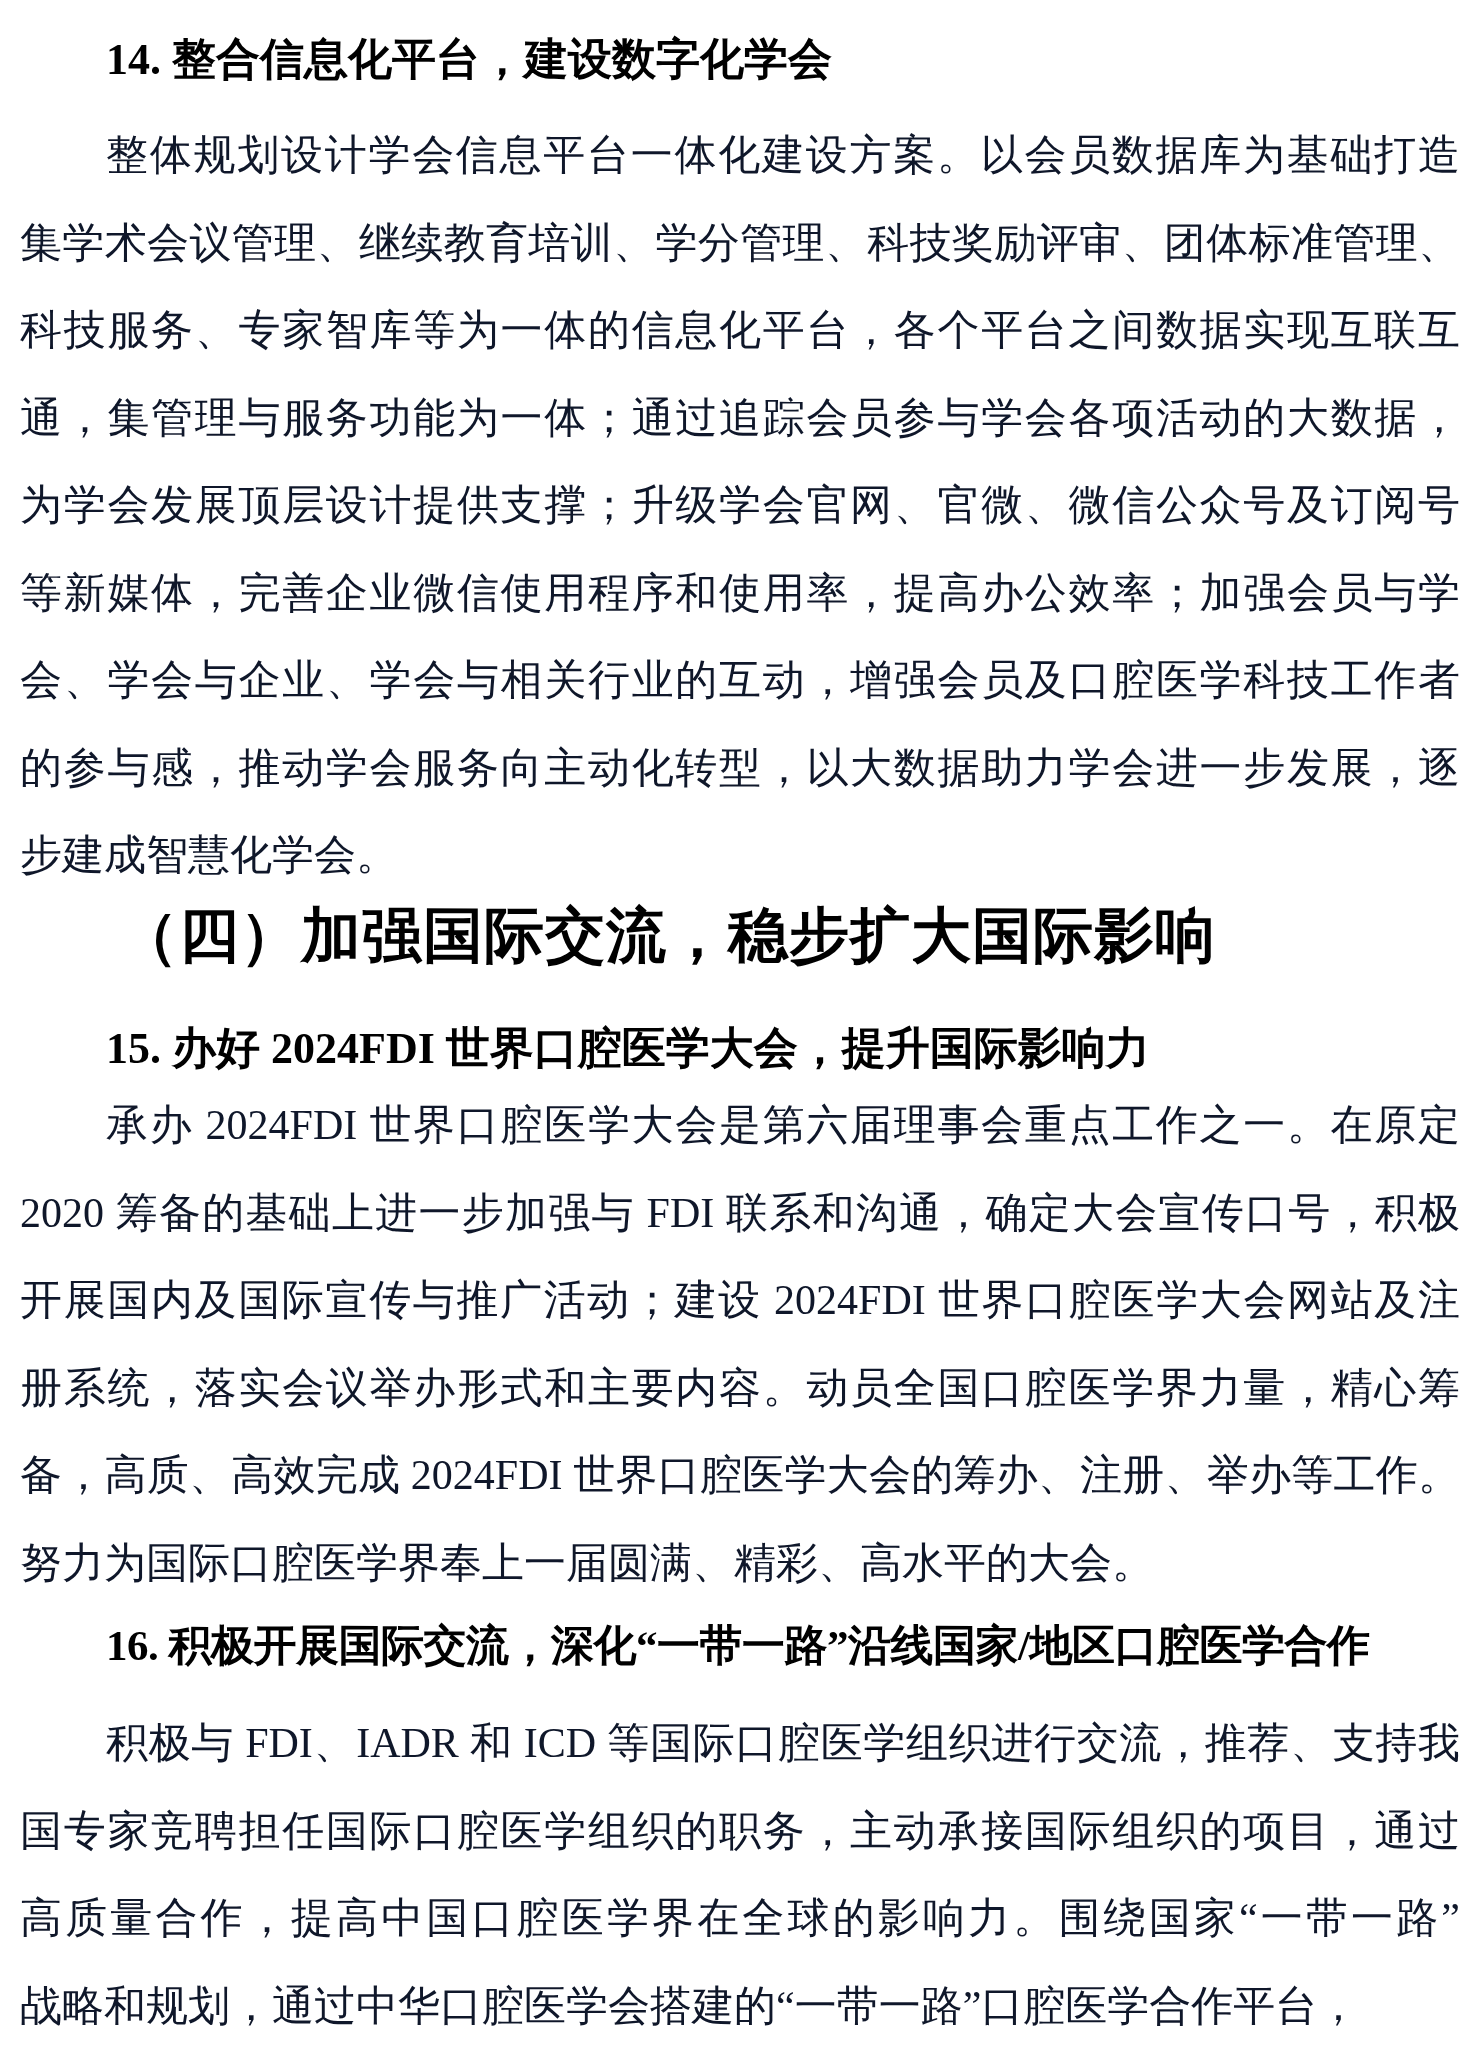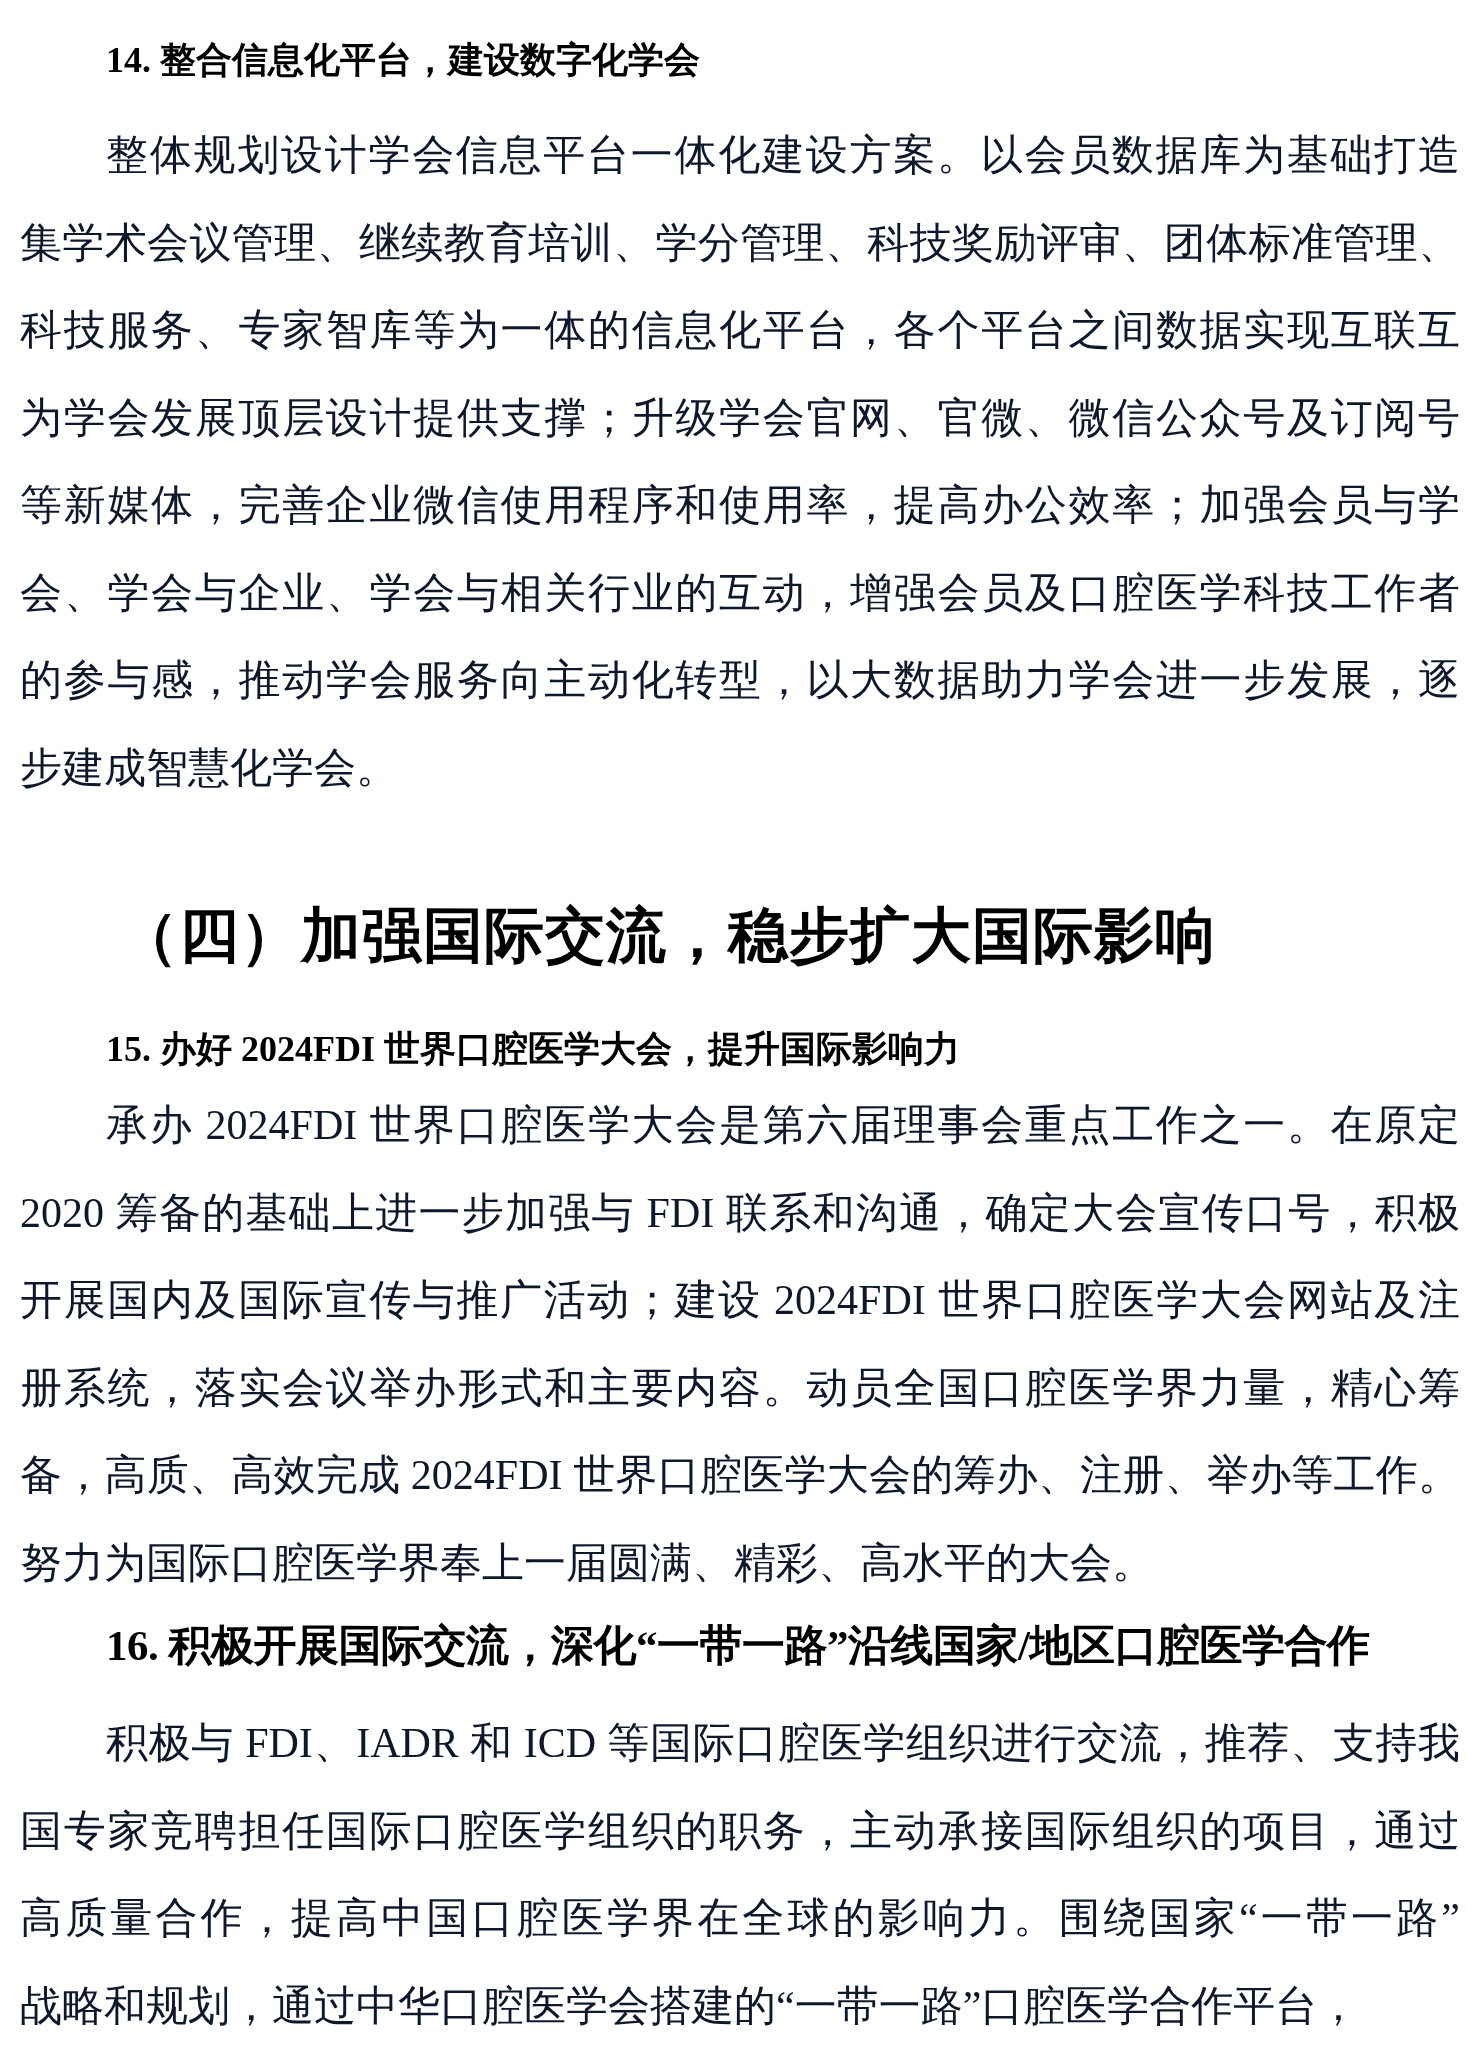--- a/index.html
+++ b/index.html
@@ -18,21 +18,21 @@
     overflow: hidden;
   }
   .heading {
     position: absolute;
     white-space: nowrap;
     font-weight: bold;
     color: #000000;
   }
   .heading.serif-bold {
     font-family: "Liberation Serif", "DejaVu Serif", serif;
-    font-size: 36px;
+    font-size: 44px;
     line-height: 52px;
   }
   .heading.sans-bold {
     font-family: "Liberation Sans", "DejaVu Sans", sans-serif;
     font-size: 60px;
     line-height: 56px;
     letter-spacing: 1px;
   }
   .heading.fit-line {
     font-size: 43px;
@@ -70,20 +70,21 @@
 <body>
 
 <div id="page" style="background: rgb(255, 255, 255); color: rgb(0, 0, 0);">
 
   <div id="h-14" class="heading serif-bold">14. 整合信息化平台，建设数字化学会</div>
 
   <div id="p-14" class="para">
       <div class="line indent just">整体规划设计学会信息平台一体化建设方案。以会员数据库为基础打造</div>
       <div class="line just">集学术会议管理、继续教育培训、学分管理、科技奖励评审、团体标准管理、</div>
       <div class="line just">科技服务、专家智库等为一体的信息化平台，各个平台之间数据实现互联互</div>
+      <div class="line just">通，集管理与服务功能为一体；通过追踪会员参与学会各项活动的大数据，</div>
       <div class="line just">为学会发展顶层设计提供支撑；升级学会官网、官微、微信公众号及订阅号</div>
       <div class="line just">等新媒体，完善企业微信使用程序和使用率，提高办公效率；加强会员与学</div>
       <div class="line just">会、学会与企业、学会与相关行业的互动，增强会员及口腔医学科技工作者</div>
       <div class="line just">的参与感，推动学会服务向主动化转型，以大数据助力学会进一步发展，逐</div>
       <div class="line">步建成智慧化学会。</div>
     </div>
 
   <div id="h-sec4" class="heading sans-bold">（四）加强国际交流，稳步扩大国际影响</div>
 
   <div id="h-15" class="heading serif-bold">15. 办好 2024FDI 世界口腔医学大会，提升国际影响力</div>

